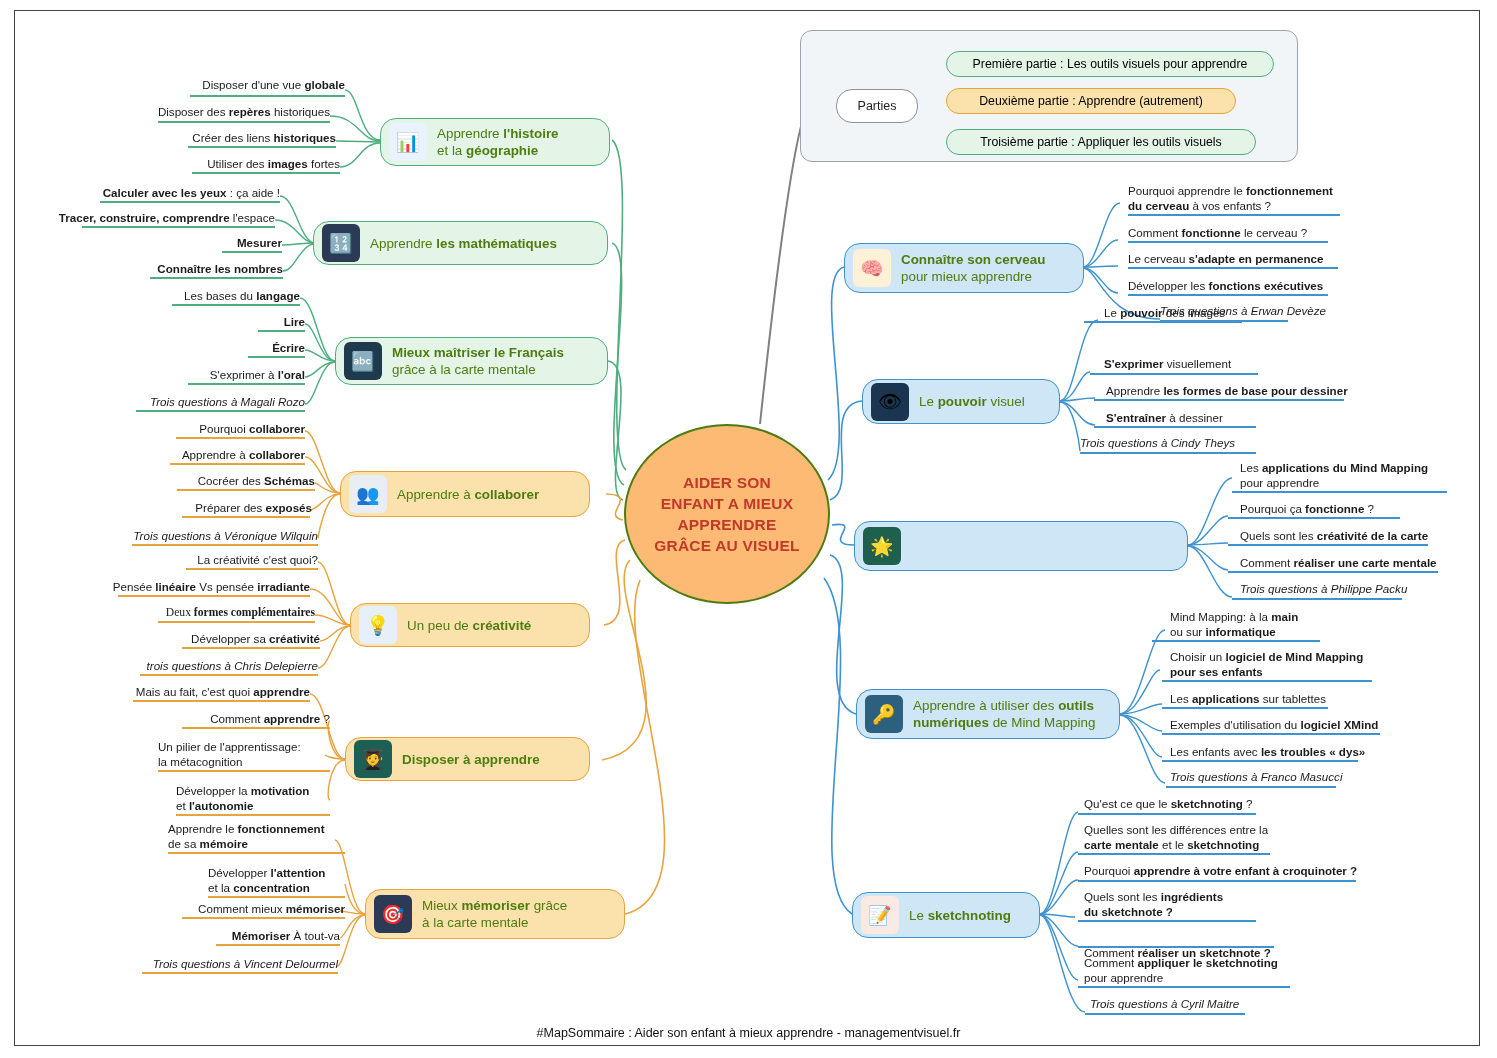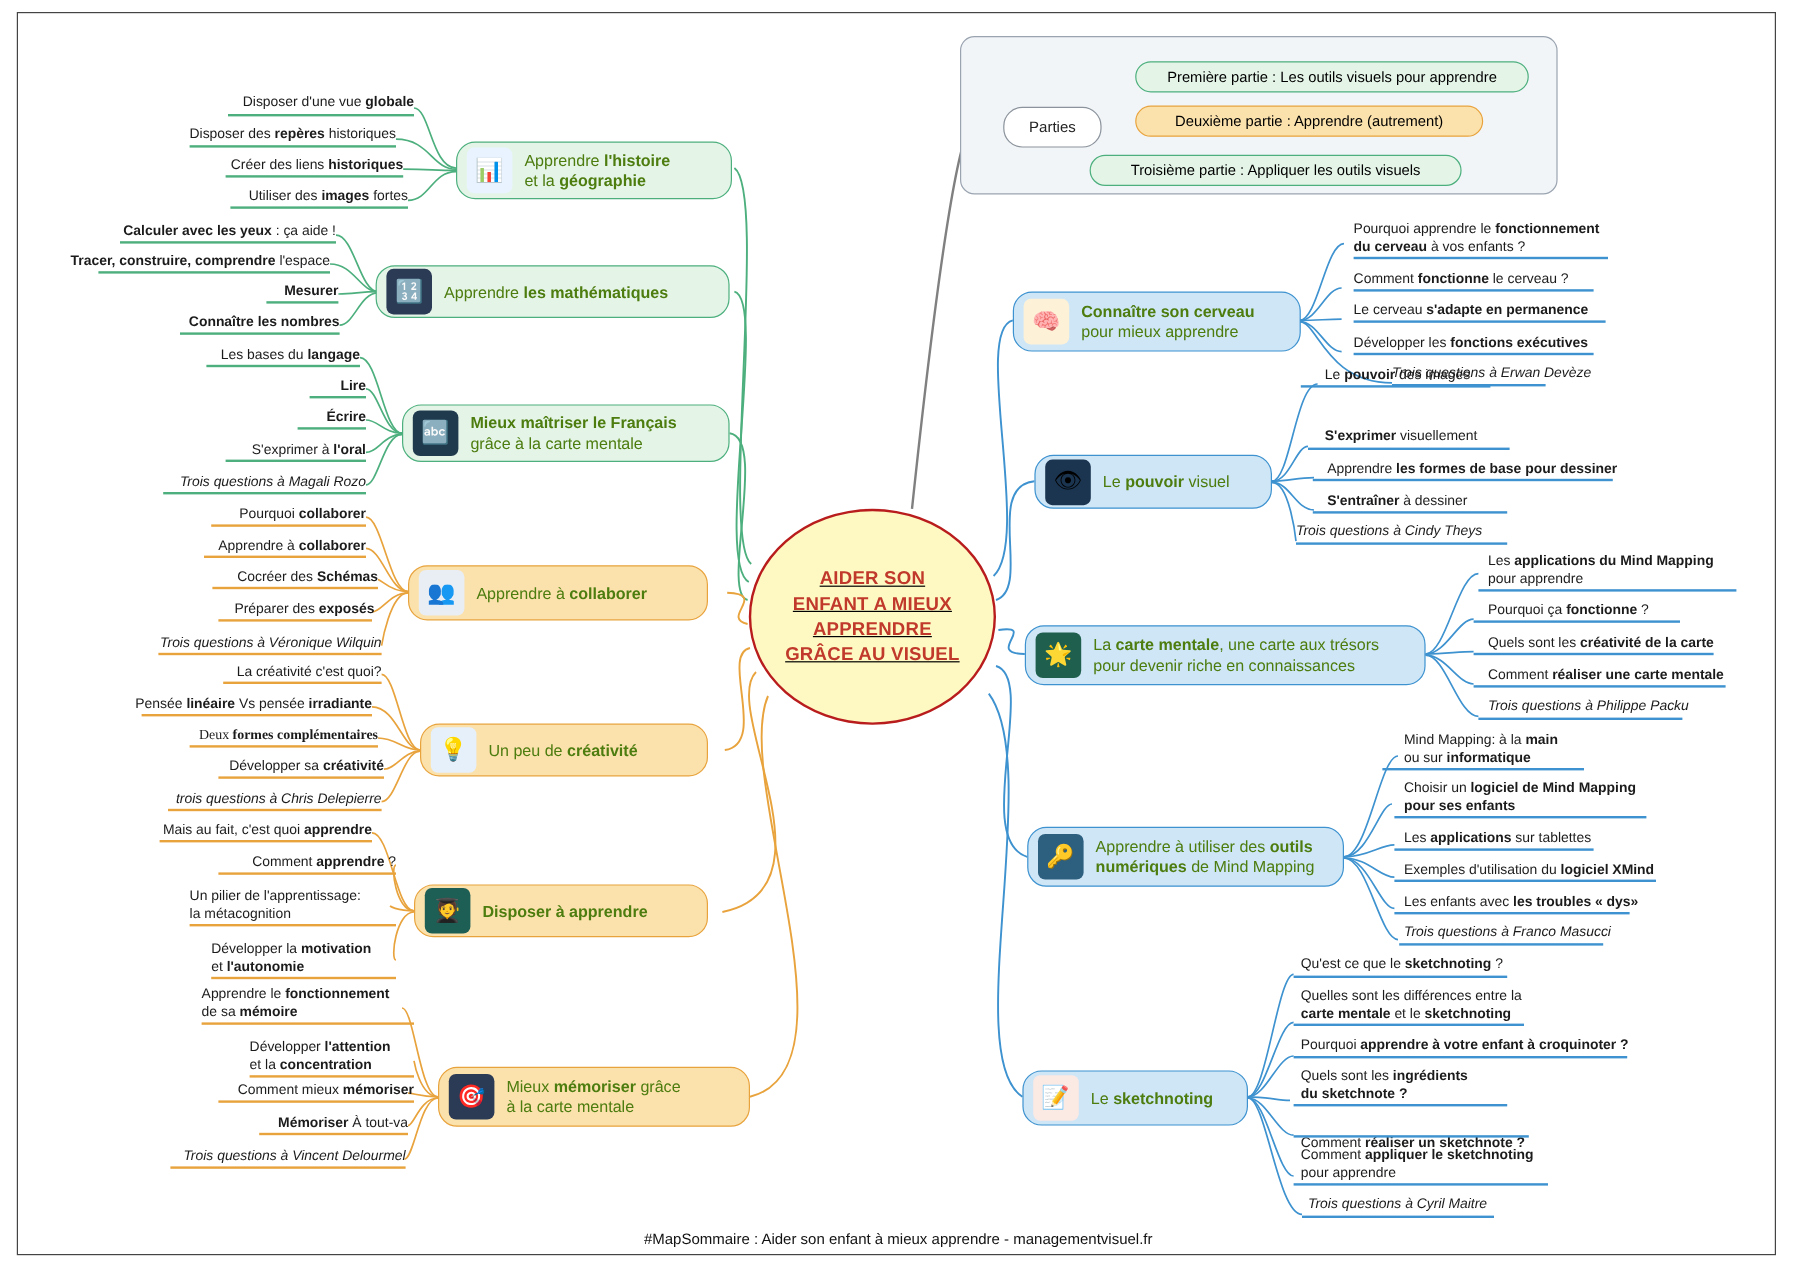--- a/index.html
+++ b/index.html
@@ -1,20 +1,20 @@
 <!DOCTYPE html>
 <html><head>
 <meta charset="utf-8">
 <style>
   html,body{margin:0;padding:0;}
   body{width:1497px;height:1058px;background:#ffffff;font-family:"Liberation Sans",sans-serif;position:relative;overflow:hidden;}
   #frame{position:absolute;left:14px;top:10px;width:1466px;height:1036px;border:1.5px solid #444;box-sizing:border-box;}
   .node{position:absolute;box-sizing:border-box;}
   
-  #central{left:624px;top:424px;width:206px;height:180px;border-radius:50%;border:2px solid #b91c1c;background:#fef9c3;display:flex;align-items:center;justify-content:center;text-align:center;text-decoration:underline;}
+  #central{left:624px;top:424px;width:206px;height:180px;border-radius:50%;border:2px solid #4d7c0f;background:#fdba74;display:flex;align-items:center;justify-content:center;text-align:center;}
   #central .ctext{color:#c0392b;font-weight:bold;font-size:15.5px;line-height:21px;letter-spacing:.2px;}
   
   .topic{border-radius:16px;display:flex;align-items:center;padding:6px 12px 6px 8px;box-sizing:border-box;}
   .topic .ico{width:38px;height:38px;border-radius:6px;flex:0 0 38px;margin-right:10px;display:flex;align-items:center;justify-content:center;font-size:20px;}
   .topic .tlabel{font-size:13.4px;line-height:17px;color:#4d7c0f;}
   .green{background:#e4f5e8;border:1.5px solid #4caf7d;}
   .yellow{background:#fbe2ad;border:1.5px solid #e8a33d;}
   .blue{background:#cfe6f7;border:1.5px solid #3d92cf;}
   b{font-weight:bold;}
   
@@ -144,21 +144,21 @@
 <div id="parties"></div>
 <div id="parties-oval">
     <span>Parties</span>
   </div>
 <div class="ppill pg" style="left:946px;top:51px;width:328px;">
     <span>Première partie : Les outils visuels pour apprendre</span>
   </div>
 <div class="ppill py" style="left:946px;top:88px;width:290px;">
     <span>Deuxième partie : Apprendre (autrement)</span>
   </div>
-<div class="ppill pg" style="left:908px;top:129px;width:310px;">
+<div class="ppill pg" style="left:946px;top:129px;width:310px;">
     <span>Troisième partie : Appliquer les outils visuels</span>
   </div>
 
 <div class="node topic green" style="left:380px;top:118px;width:230px;height:48px;">
   <div class="ico" style="background:#e8f3ff;">
       <span class="icoemj">📊</span>
     </div>
   <div class="tlabel" id="t-histoire">Apprendre <b>l'histoire</b><br>et la <b>géographie</b></div>
 </div>
 <div class="node topic green" style="left:313px;top:221px;width:295px;height:44px;">
@@ -207,21 +207,20 @@
 <div class="node topic blue" style="left:862px;top:379px;width:198px;height:45px;">
   <div class="ico" style="background:#1b3550;">
       <span class="icoemj">👁</span>
     </div>
   <div class="tlabel" id="t-pouvoir">Le <b>pouvoir</b> visuel</div>
 </div>
 <div class="node topic blue" style="left:854px;top:521px;width:334px;height:50px;">
   <div class="ico" style="background:#1f5f4d;">
       <span class="icoemj">🌟</span>
     </div>
-  <div class="tlabel" id="t-carte">La <b>carte mentale</b>, une carte aux trésors<br>pour devenir riche en connaissances</div>
 </div>
 <div class="node topic blue" style="left:856px;top:689px;width:264px;height:50px;">
   <div class="ico" style="background:#2d5f7f;">
       <span class="icoemj">🔑</span>
     </div>
   <div class="tlabel" id="t-numeriques">Apprendre à utiliser des <b>outils</b><br><b>numériques</b> de Mind Mapping</div>
 </div>
 <div class="node topic blue" style="left:852px;top:892px;width:188px;height:46px;">
   <div class="ico" style="background:#fbe9e4;">
       <span class="icoemj">📝</span>

